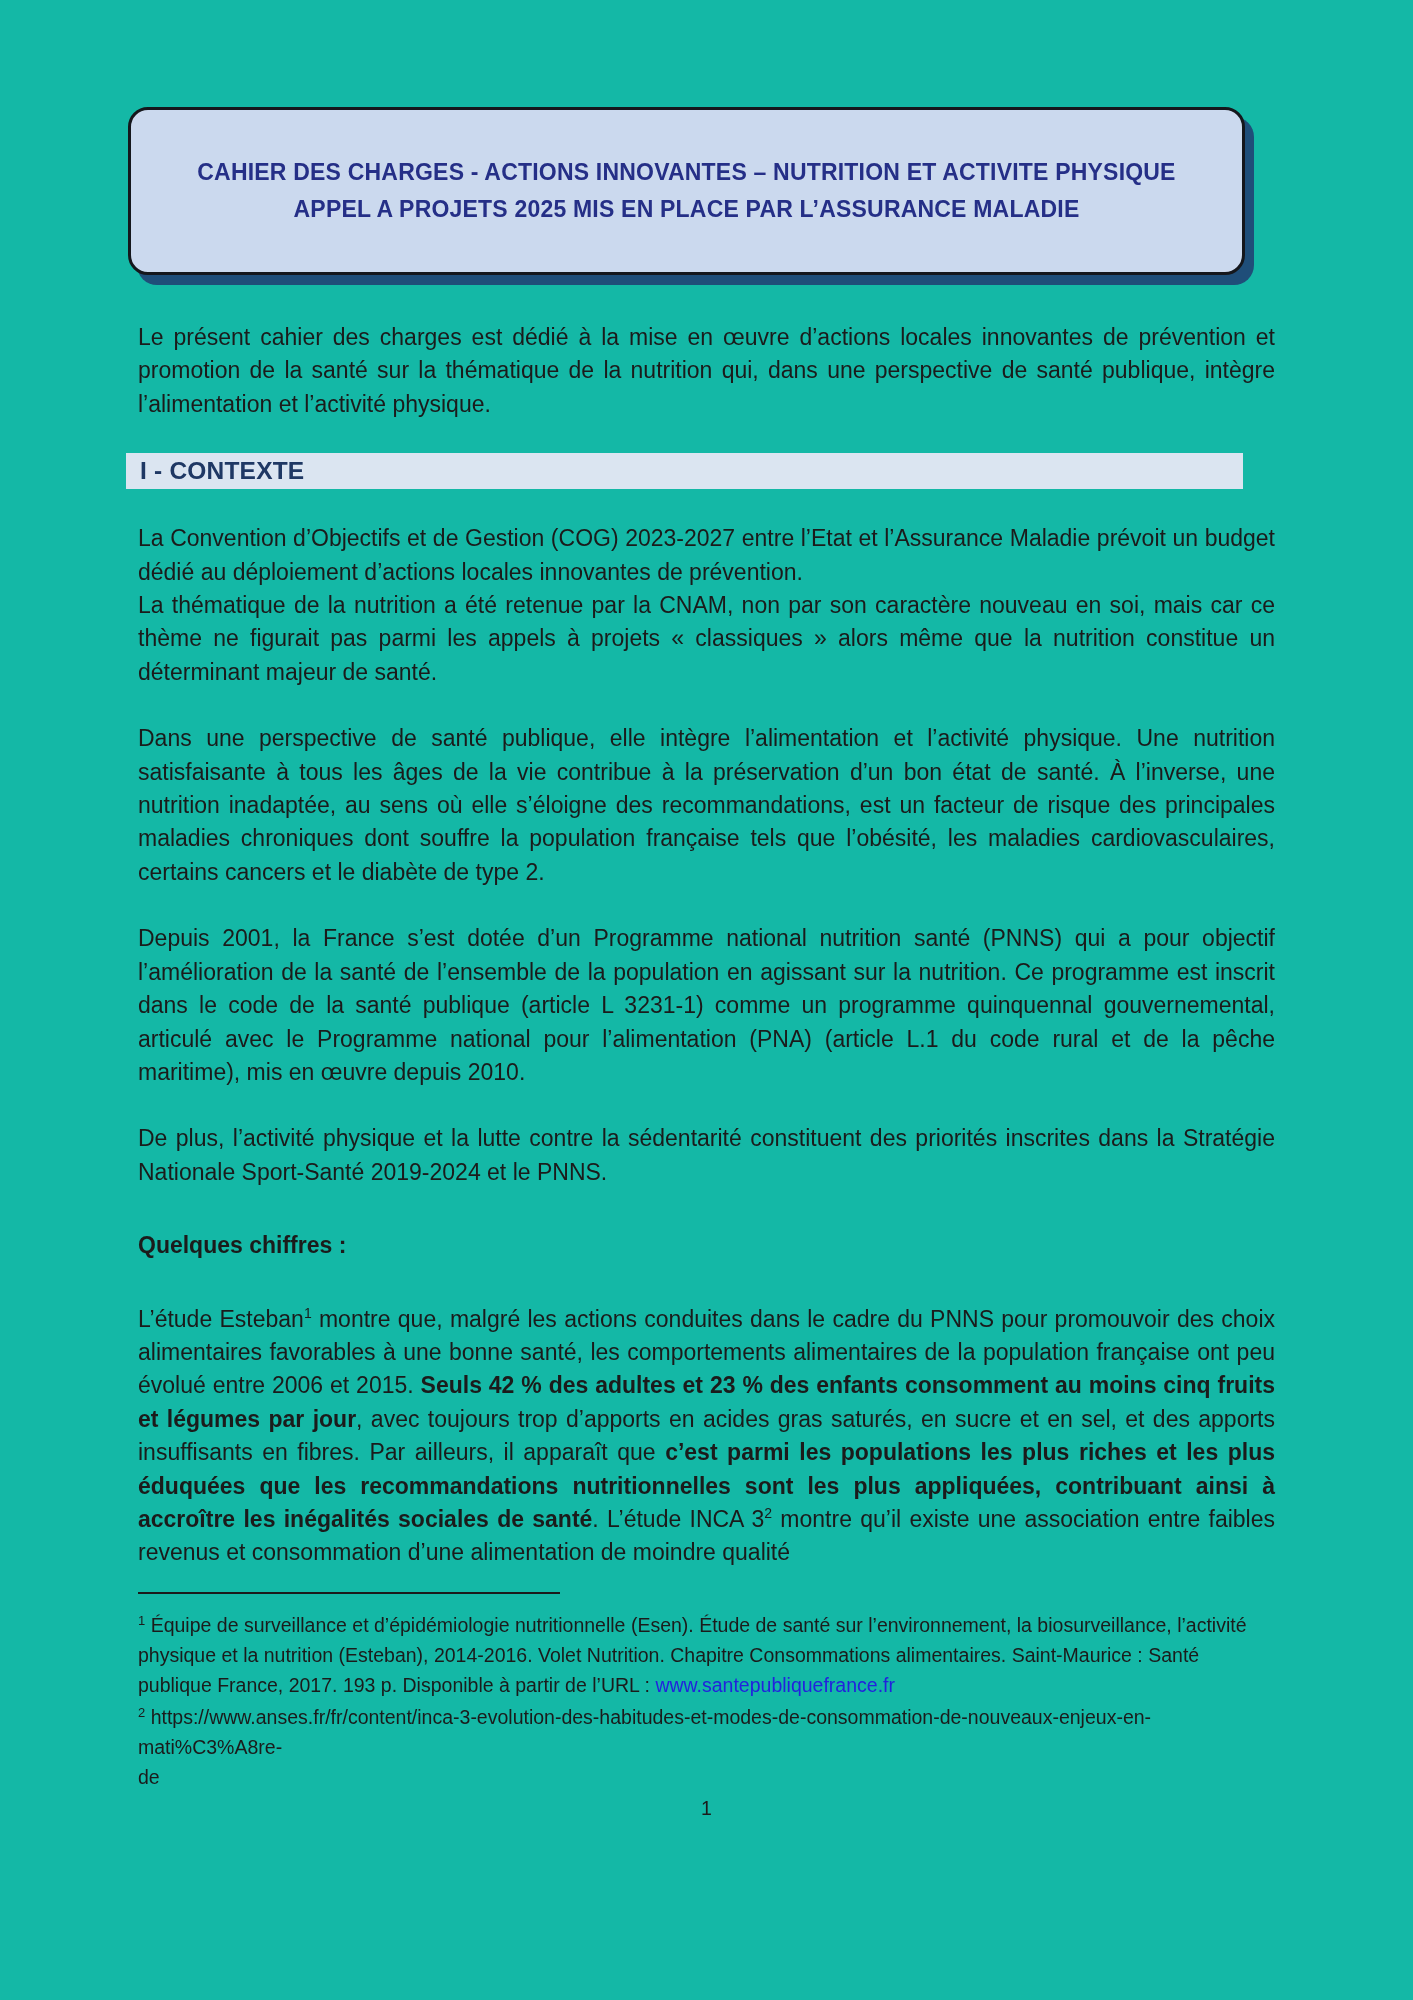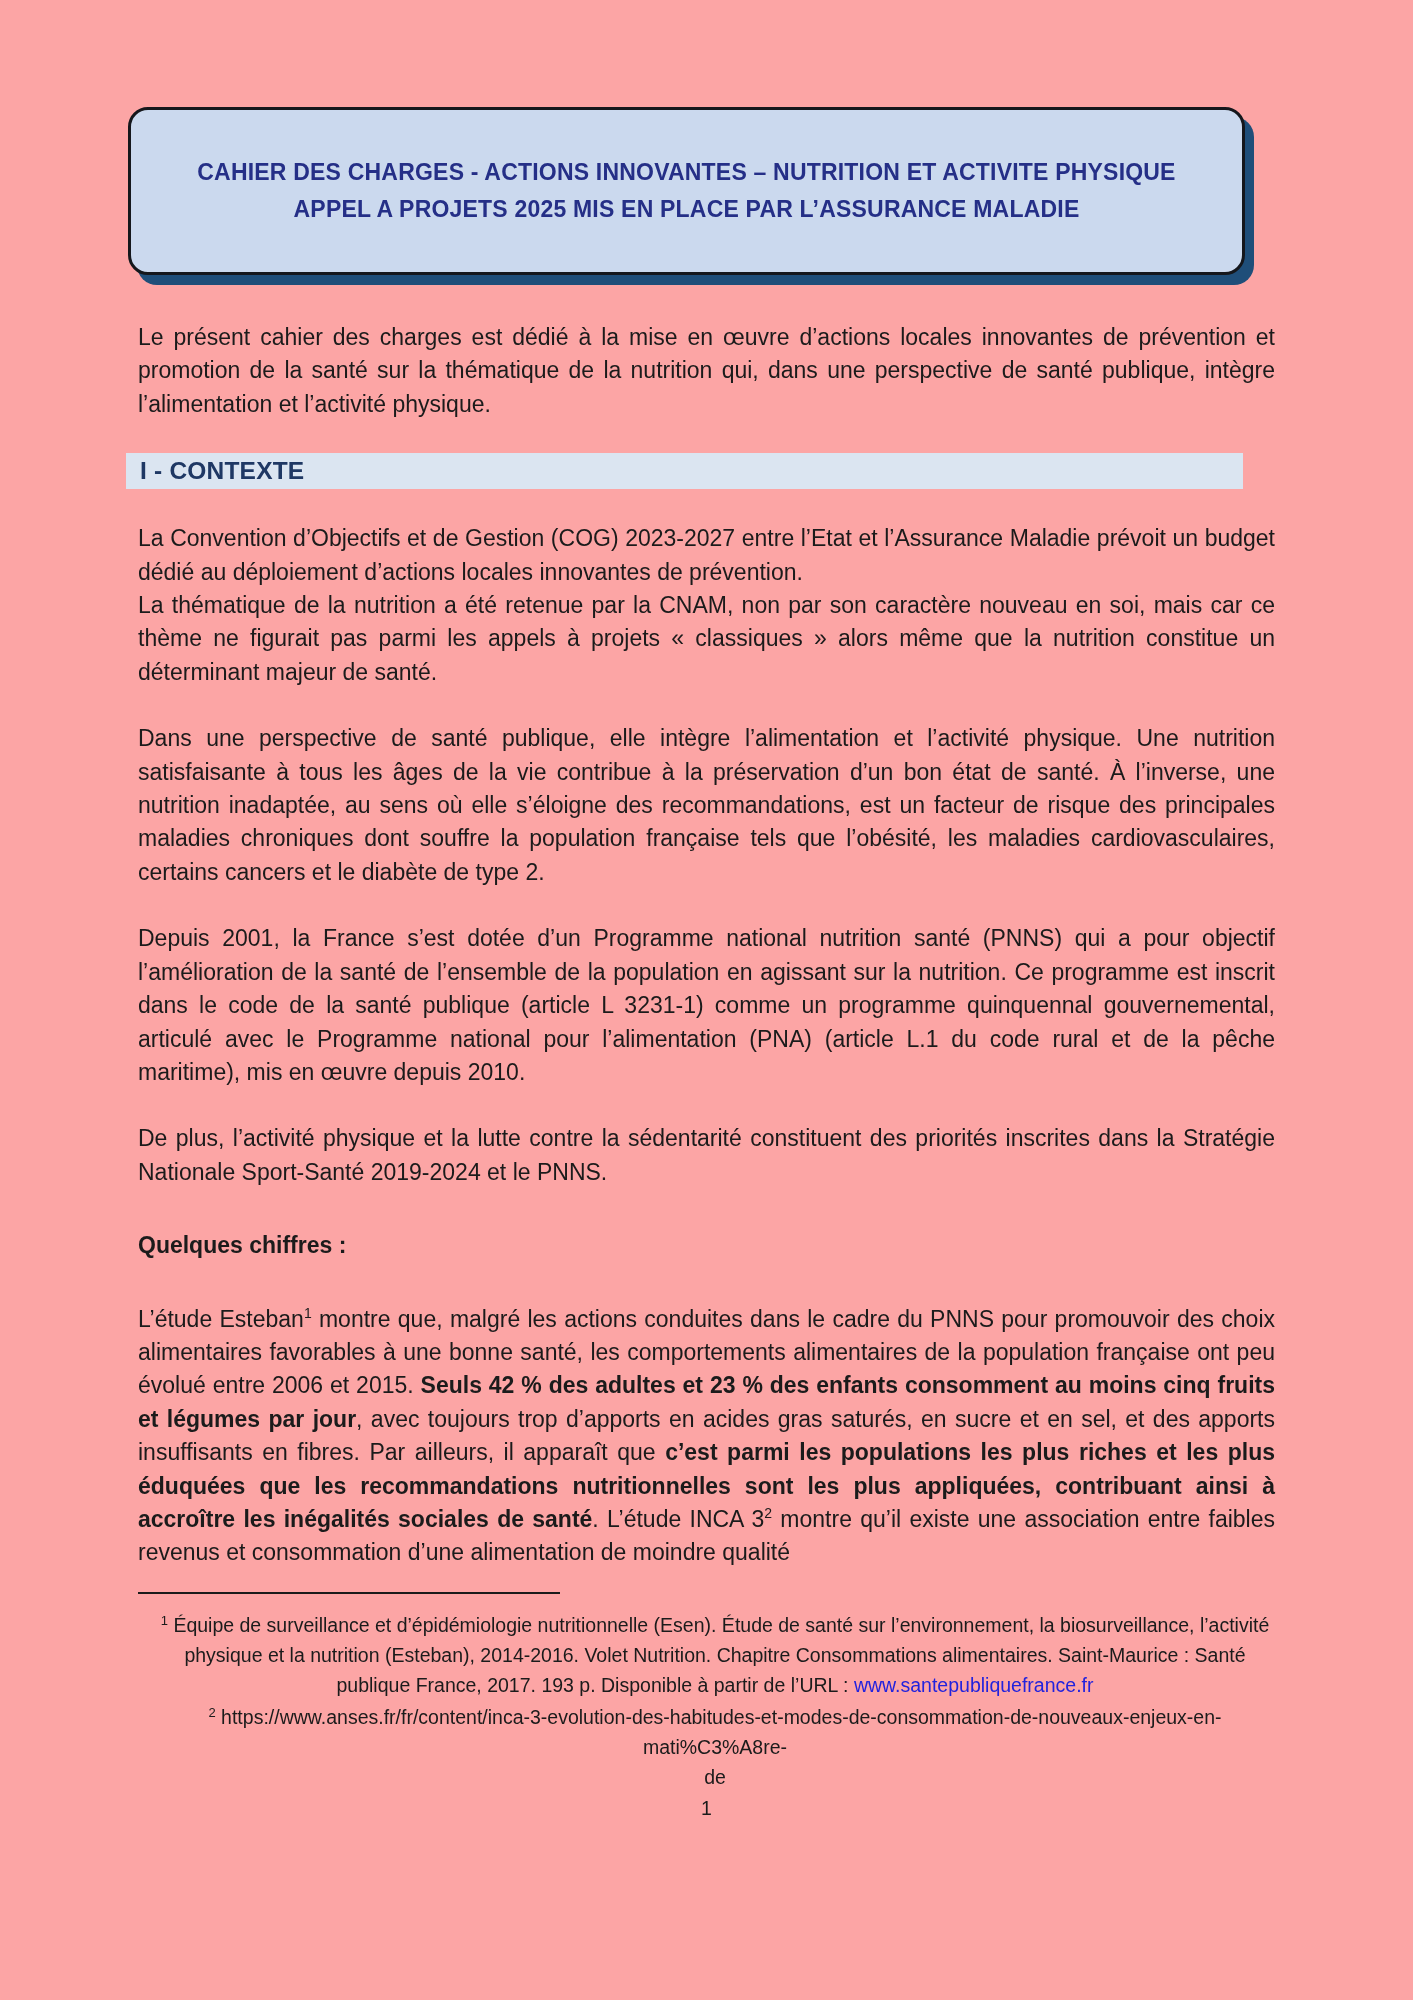--- a/index.html
+++ b/index.html
@@ -2,21 +2,21 @@
 <html lang="fr"><head>
 <meta charset="utf-8">
 <style>
   html,body{margin:0;padding:0;background:#ffffff;}
   .page{
     position:relative;
     width:1413px;height:2000px;
     margin:0 auto;
     box-sizing:border-box;
     padding:0 138px;
-    background:#fca5a5;
+    background:#14b8a6;
     font-family:"Liberation Sans", sans-serif;
     color:#1b1b1b;
     overflow:hidden;
   }
   
   .header-box{
     margin-top:107px;
     margin-left:-10px;
     width:1117px;
     height:168px;
@@ -68,24 +68,24 @@
     letter-spacing:0.2px;
   }
   
   .footnotes{margin-top:22px;}
   .fn-rule{
     width:422px;
     border-top:2.5px solid #1b1b1b;
     margin-bottom:16px;
   }
   .fn{
-    margin:0 0 2px 17px;
+    margin:0 0 2px 0;
     font-size:19.5px;
     line-height:30px;
-    text-align:center;
+    text-align:left;
   }
   .fn sup{font-size:13px;line-height:0;}
   .link{color:#2222dd;text-decoration:none;cursor:pointer;}
   .page-number{
     position:absolute;
     left:0;right:0;
     top:1797px;
     text-align:center;
     font-size:19.5px;
     color:#1b1b1b;

